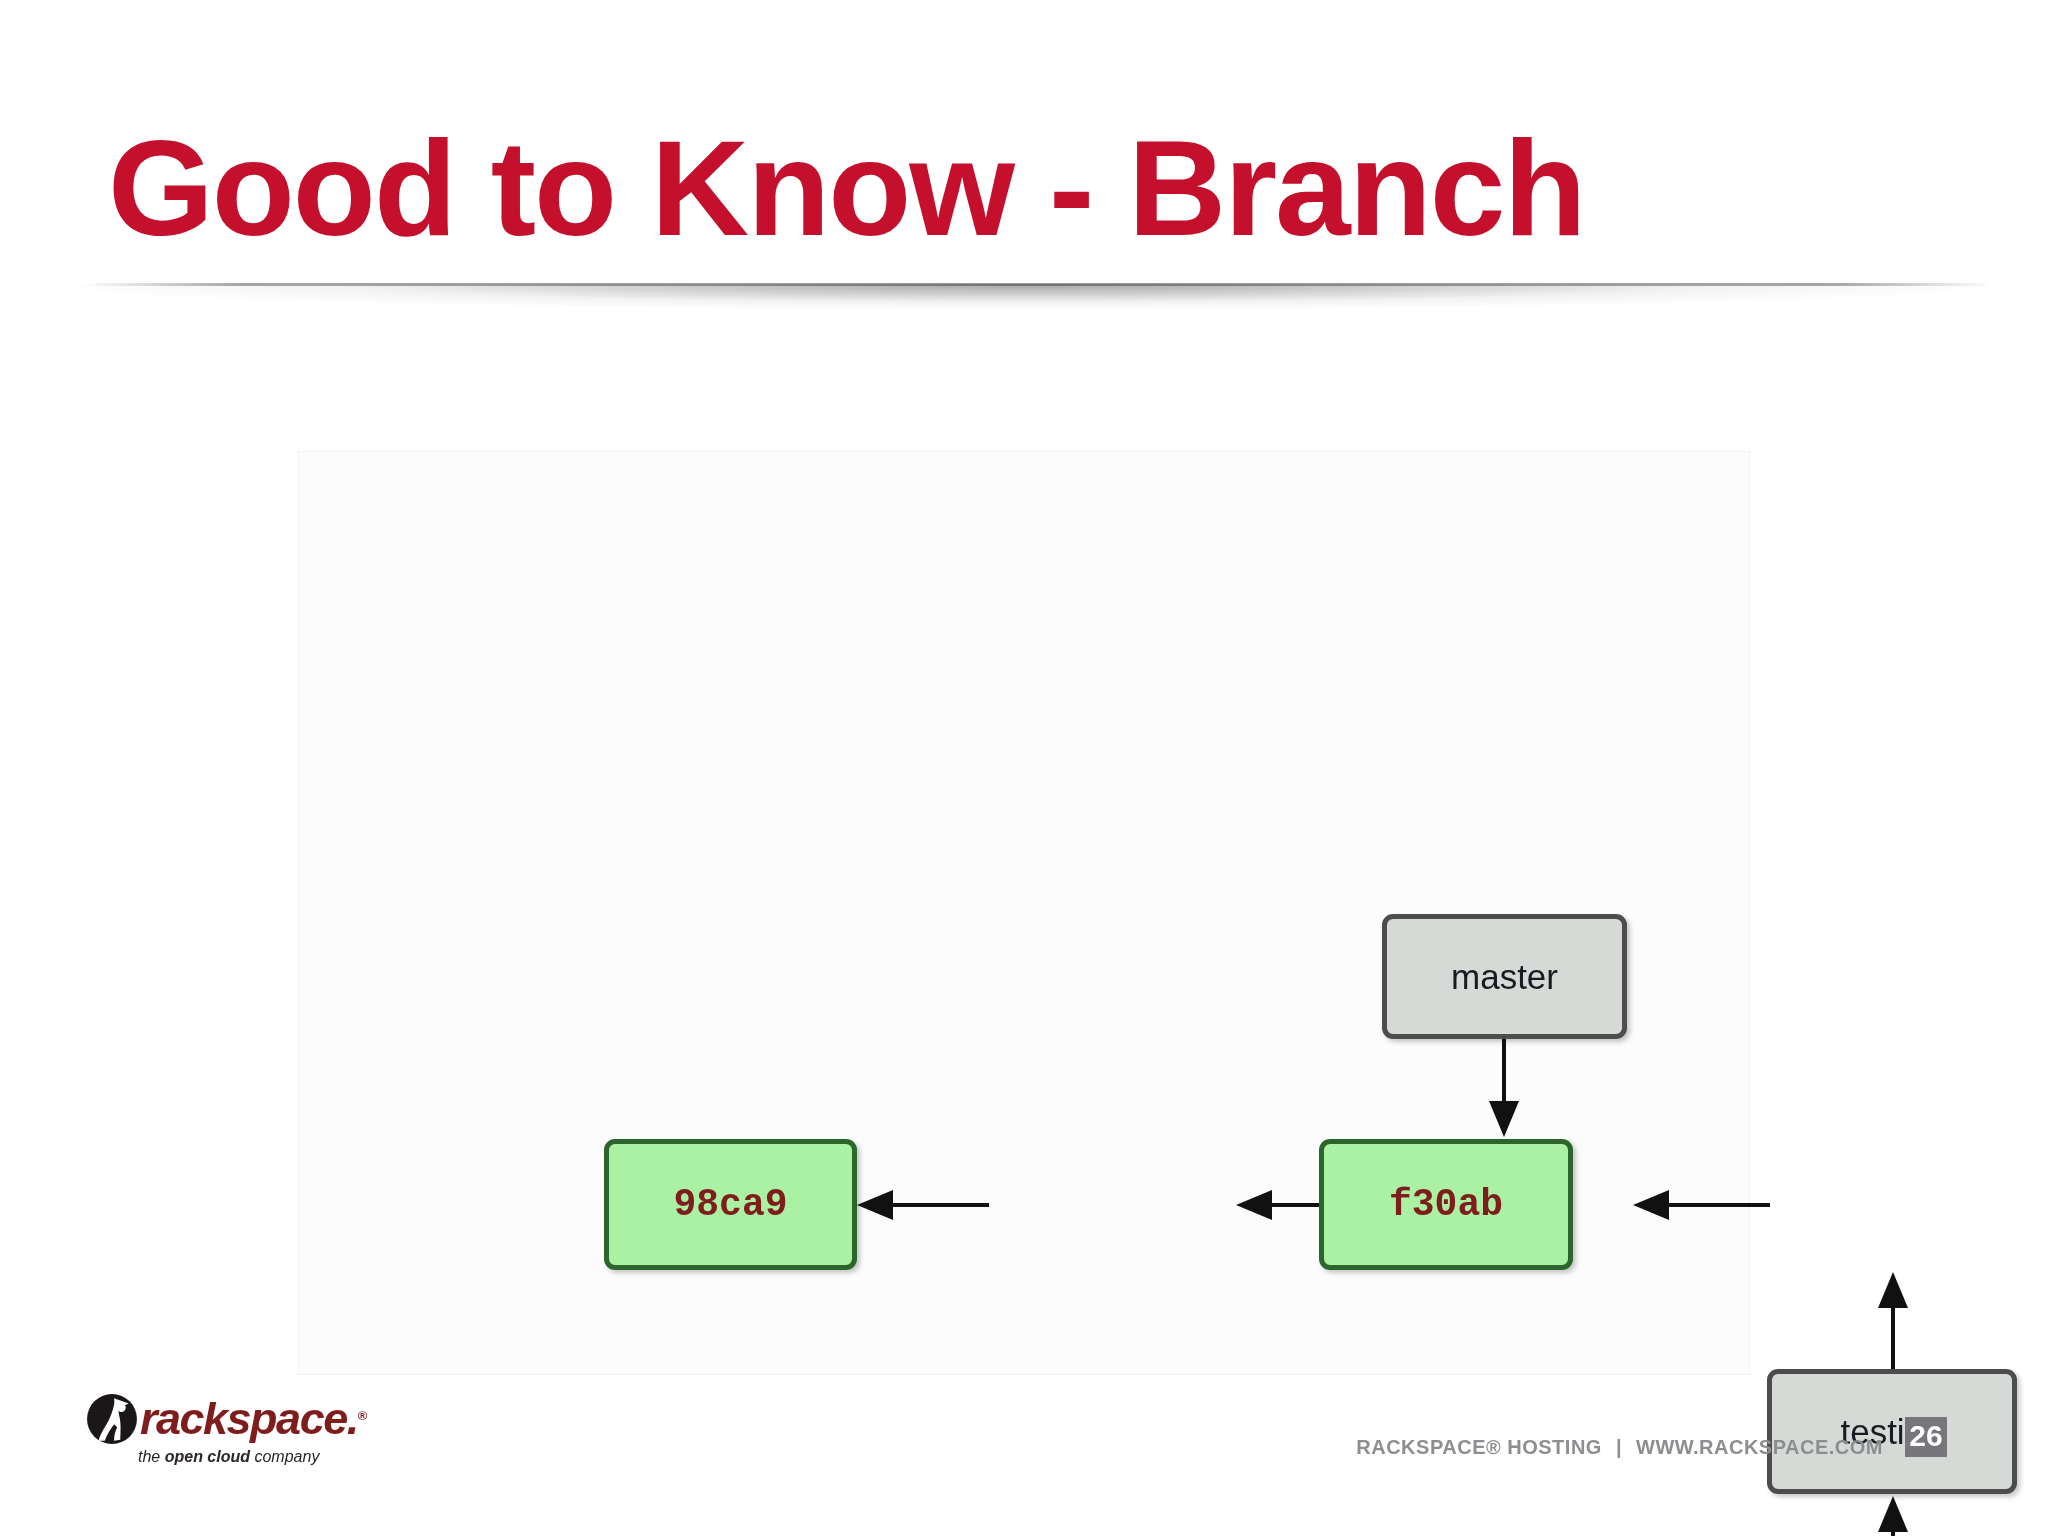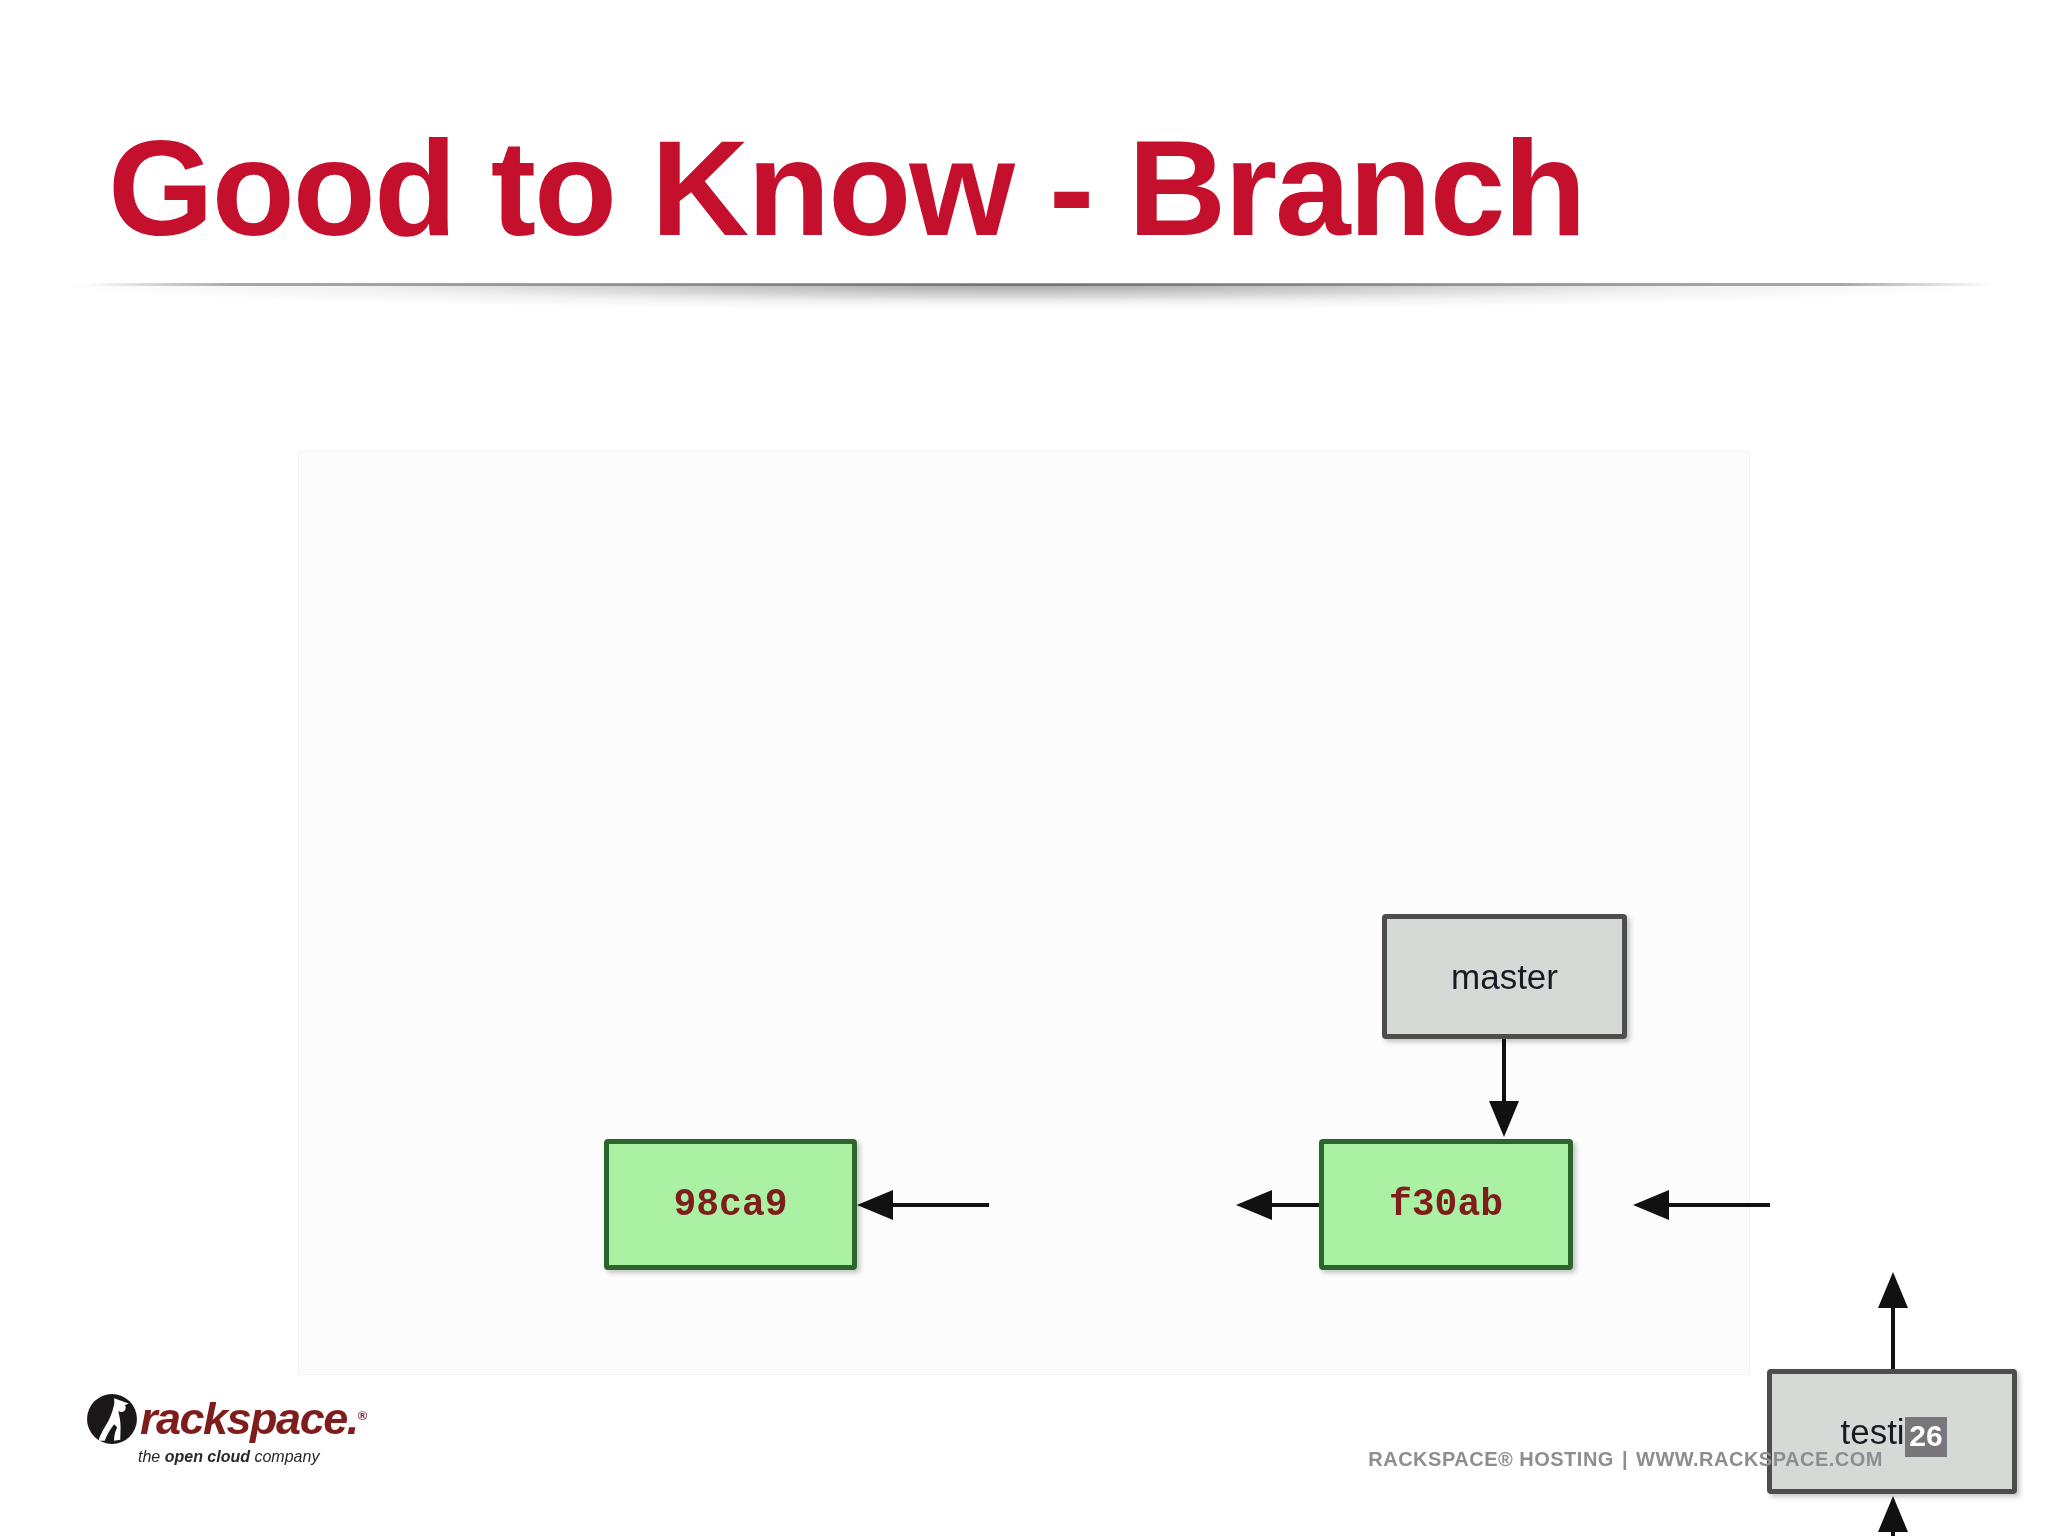--- a/index.html
+++ b/index.html
@@ -29,21 +29,21 @@
       rgba(150,150,150,0.12) 68%,rgba(255,255,255,0) 98%);
   }
 
   
   .diagram-panel{
     position:absolute;left:298px;top:451px;width:1450px;height:922px;
     background:#fcfcfc;border:1px solid #f3f3f3;
   }
   .node{
     position:absolute;display:flex;align-items:center;justify-content:center;
-    border-radius:4px;box-sizing:border-box;
+    border-radius:11px;box-sizing:border-box;
     box-shadow:3px 3px 5px rgba(0,0,0,0.22);
   }
   .node.commit{
     background:var(--commit-fill,#aaf1a3);
     border:5px solid var(--commit-border,#2c662c);
     font-family:"Liberation Mono","DejaVu Sans Mono",monospace;
     font-weight:bold;font-size:38px;color:#7f1d1d;
   }
   .node.branch{
     background:var(--branch-fill,#d6dad6);
@@ -101,23 +101,23 @@
   }
   .logo-reg{font-size:13px;font-style:normal;vertical-align:14px;letter-spacing:0;}
   .logo-tagline{
     position:absolute;left:52px;top:57px;
     font-size:16px;font-style:italic;color:#2b2627;white-space:nowrap;
   }
   .logo-tagline b{font-weight:bold;}
 
   .footer-right{
     position:absolute;right:165px;top:1436px;
-    display:flex;align-items:baseline;gap:8px;
+    display:flex;align-items:baseline;gap:14px;
     font-size:20px;font-weight:bold;letter-spacing:0.5px;
-    color:var(--footer-text,#8e8e92);white-space:nowrap;margin-top:12px;
+    color:var(--footer-text,#8e8e92);white-space:nowrap;
   }
   .page-badge{
     position:absolute;left:1905px;top:1417px;width:42px;height:40px;
     background:var(--badge-bg,#77777b);
     display:flex;align-items:flex-start;justify-content:center;
     font-size:30px;font-weight:bold;color:#ffffff;line-height:37px;
   }
 </style>
 </head>
 <body>

